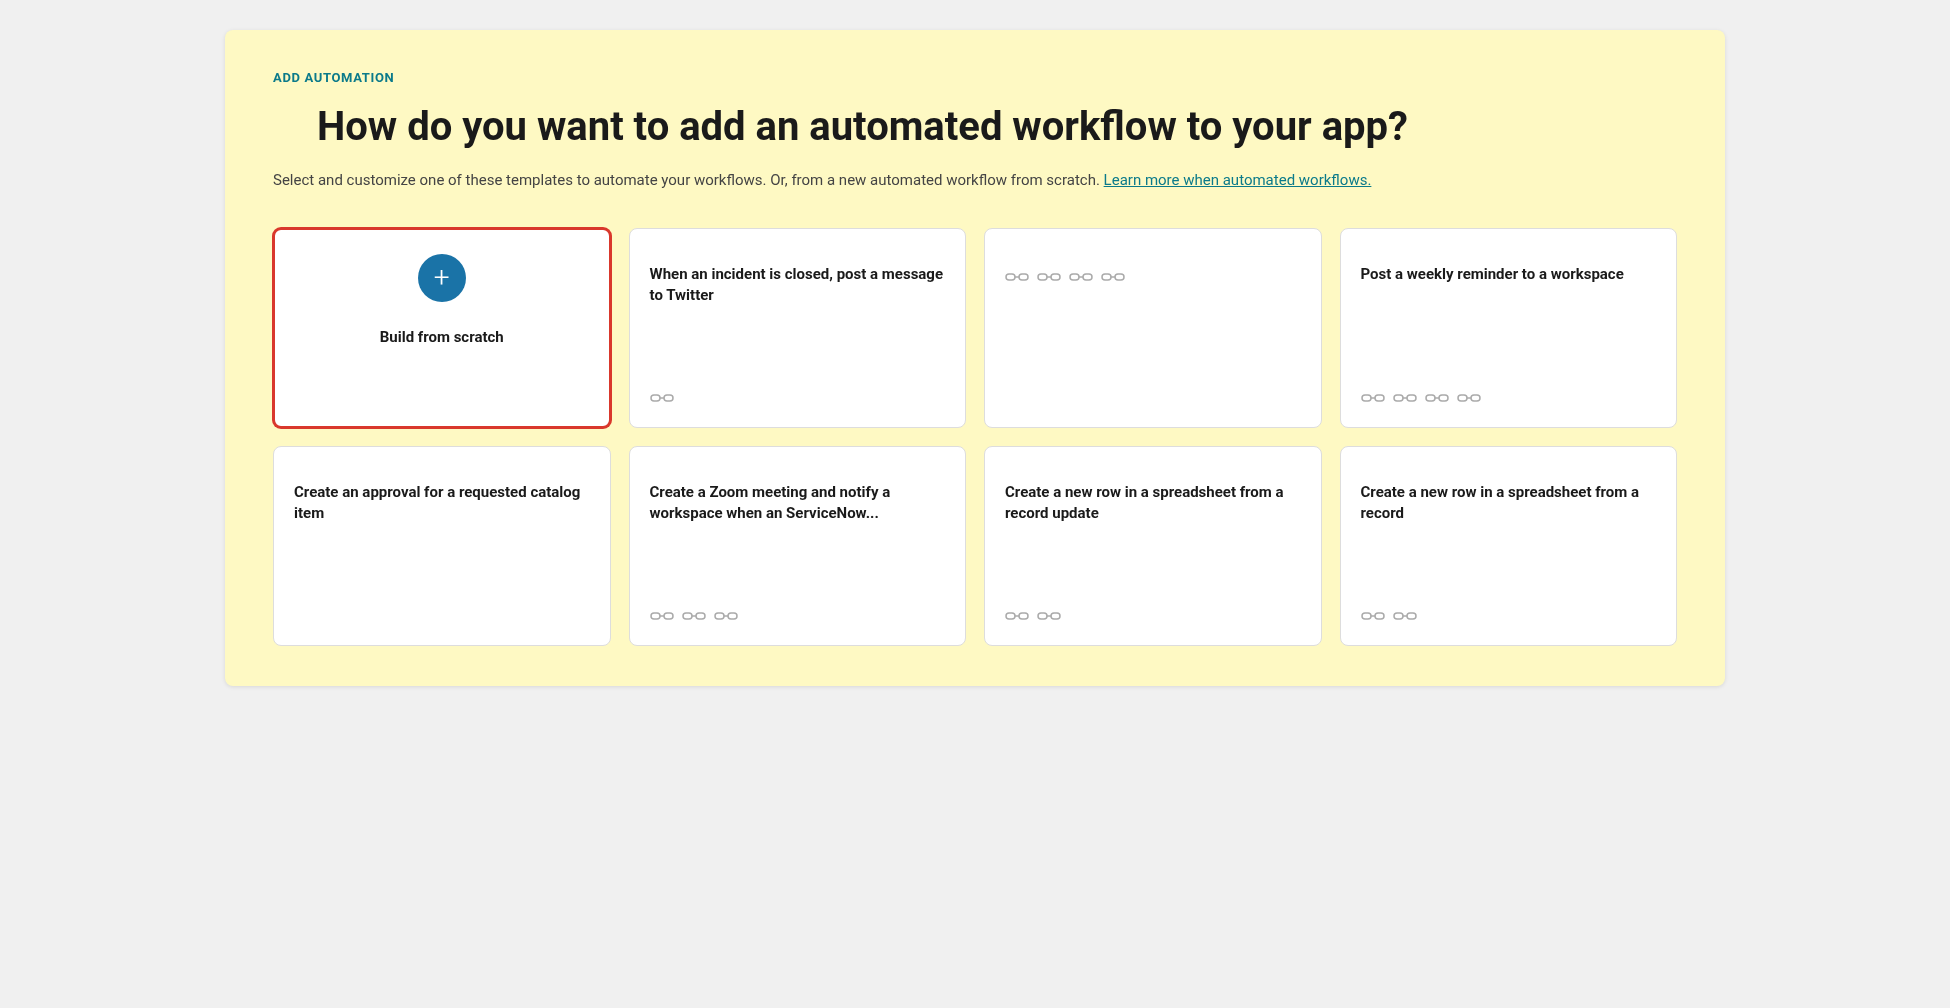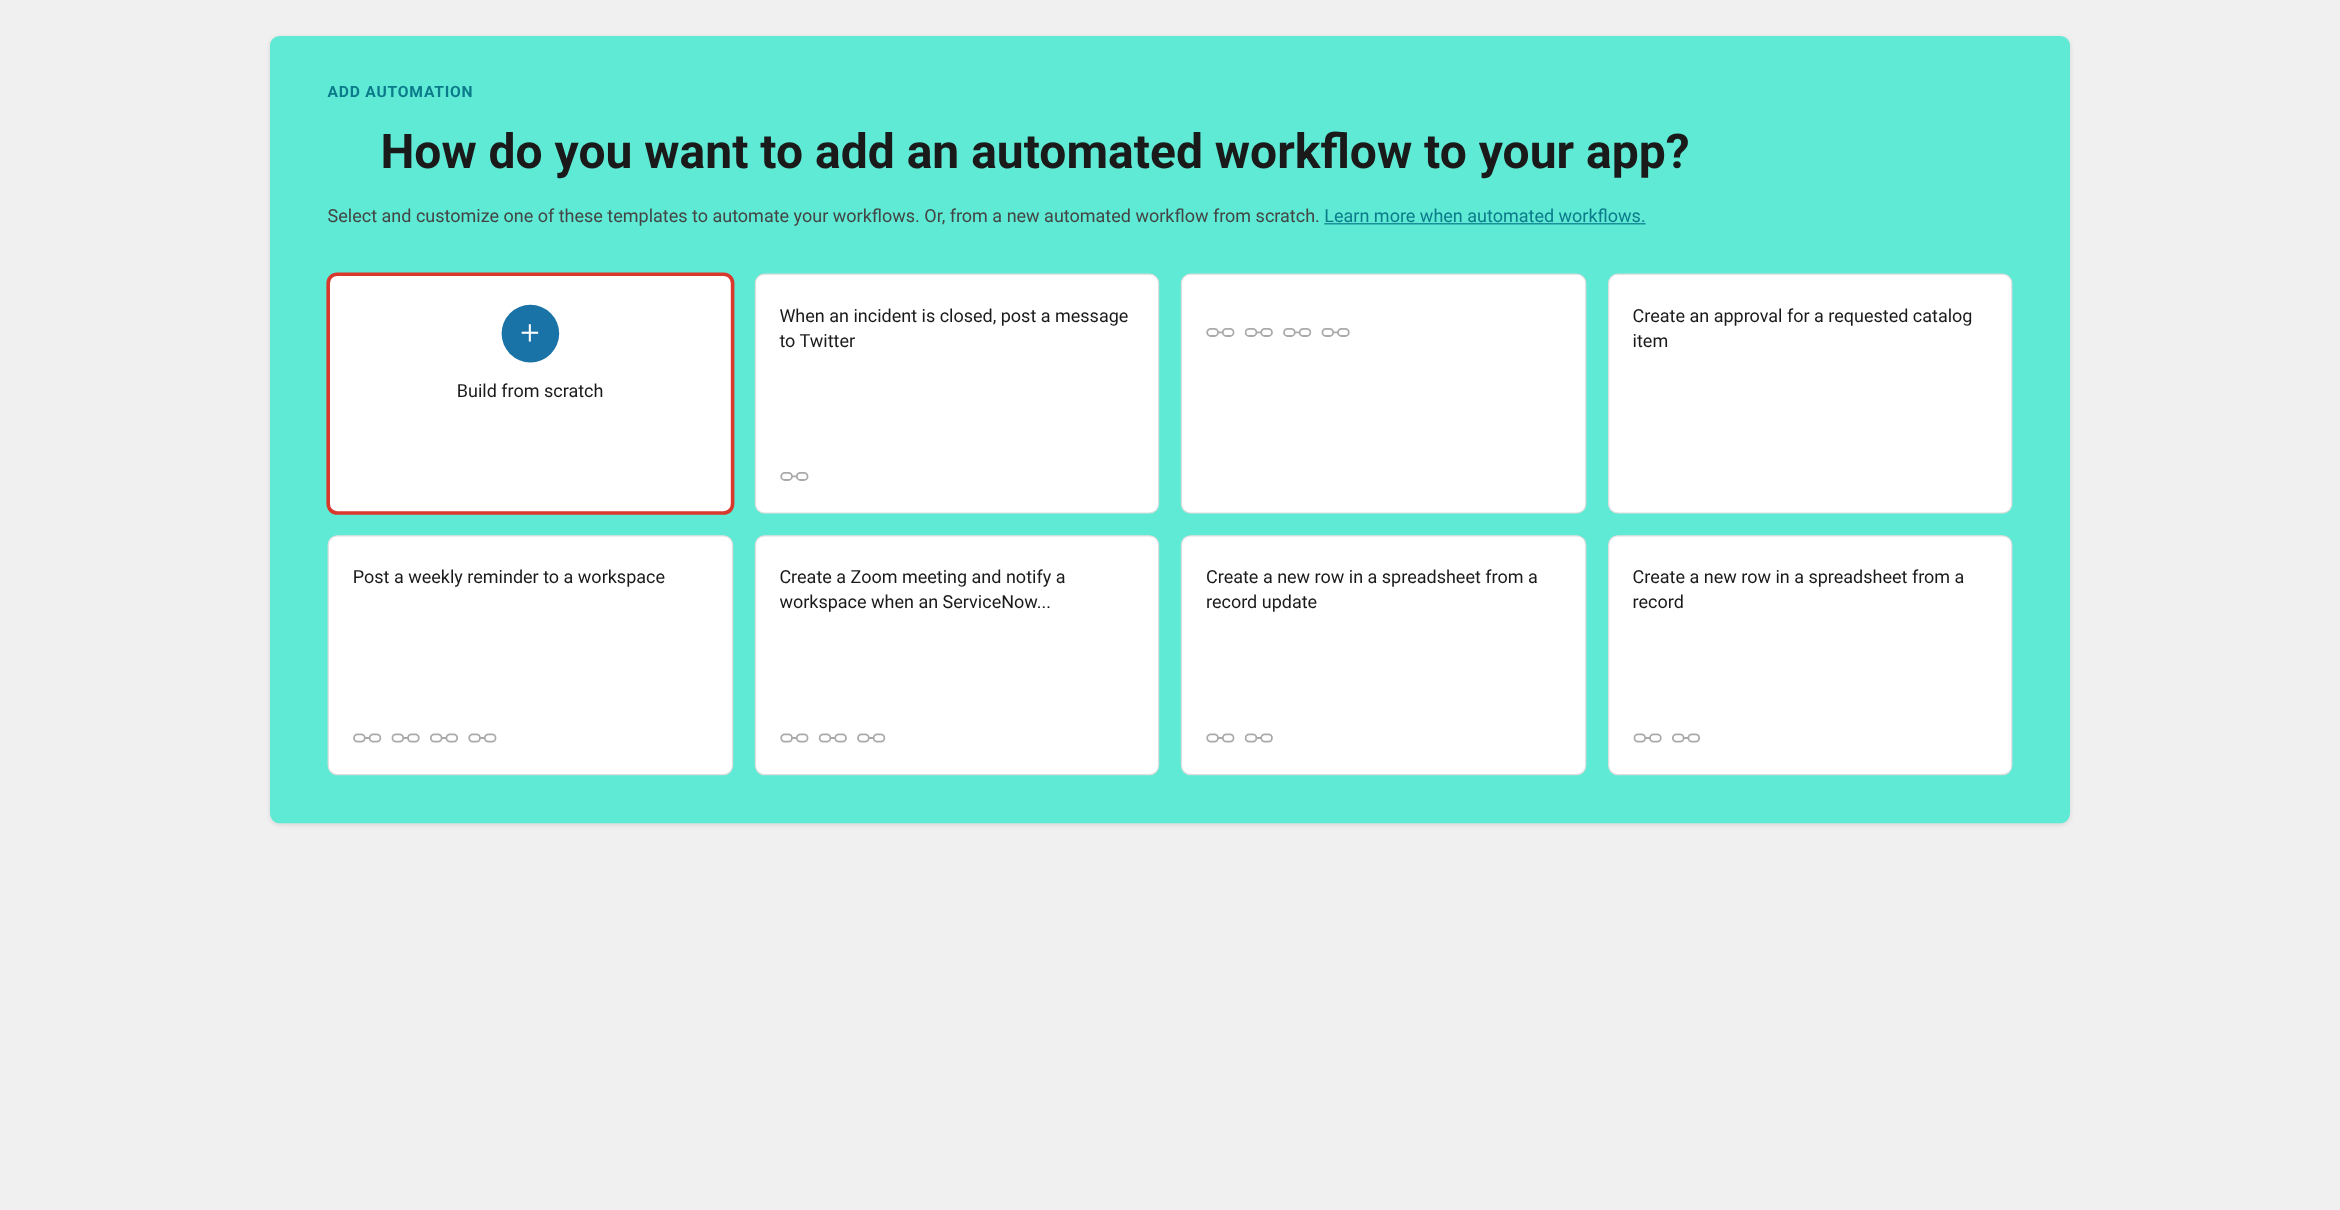--- a/index.html
+++ b/index.html
@@ -8,21 +8,21 @@
       background-color: #f0f0f0;
       font-family: -apple-system, BlinkMacSystemFont, 'Segoe UI', Roboto, Helvetica, Arial, sans-serif;
       min-height: 1008px;
       display: flex;
       justify-content: center;
       align-items: flex-start;
       padding: 30px;
     }
 
     .page-container {
-      background-color: #5eead4;
+      background-color: #fef9c3;
       border-radius: 8px;
       padding: 40px 48px;
       width: 1500px;
       max-width: 100%;
       box-shadow: 0 1px 4px rgba(0,0,0,0.1);
     }
 
     .section-label {
       color: #0b7a8a;
       font-size: 13px;
@@ -96,24 +96,25 @@
       justify-content: center;
       color: white;
       font-size: 28px;
       font-weight: 300;
       line-height: 1;
       flex-shrink: 0;
     }
 
     .card-title {
       font-size: 15px;
-      font-weight: 400;
+      font-weight: 700;
       color: #1a1a1a;
       line-height: 1.4;
       flex: 1;
+      margin-top: 11px;
     }
 
     .card-icons {
       display: flex;
       gap: 8px;
       margin-top: 16px;
       flex-wrap: wrap;
     }
 
     .chain-icon {
@@ -178,57 +179,57 @@
           <span class="chain-icon">
           <svg viewBox="0 0 24 16" width="24" height="16" fill="none" xmlns="http://www.w3.org/2000/svg">
             <rect x="1" y="5" width="9" height="6" rx="3" stroke="#aaa" stroke-width="1.5" fill="none"></rect>
             <rect x="14" y="5" width="9" height="6" rx="3" stroke="#aaa" stroke-width="1.5" fill="none"></rect>
             <line x1="10" y1="8" x2="14" y2="8" stroke="#aaa" stroke-width="1.5"></line>
           </svg>
         </span>
         </div>
     </div>
       <div class="card">
+      <span class="card-title">Post a weekly reminder to a workspace</span>
+      <div class="card-icons">
+          <span class="chain-icon">
+          <svg viewBox="0 0 24 16" width="24" height="16" fill="none" xmlns="http://www.w3.org/2000/svg">
+            <rect x="1" y="5" width="9" height="6" rx="3" stroke="#aaa" stroke-width="1.5" fill="none"></rect>
+            <rect x="14" y="5" width="9" height="6" rx="3" stroke="#aaa" stroke-width="1.5" fill="none"></rect>
+            <line x1="10" y1="8" x2="14" y2="8" stroke="#aaa" stroke-width="1.5"></line>
+          </svg>
+        </span>
+          <span class="chain-icon">
+          <svg viewBox="0 0 24 16" width="24" height="16" fill="none" xmlns="http://www.w3.org/2000/svg">
+            <rect x="1" y="5" width="9" height="6" rx="3" stroke="#aaa" stroke-width="1.5" fill="none"></rect>
+            <rect x="14" y="5" width="9" height="6" rx="3" stroke="#aaa" stroke-width="1.5" fill="none"></rect>
+            <line x1="10" y1="8" x2="14" y2="8" stroke="#aaa" stroke-width="1.5"></line>
+          </svg>
+        </span>
+          <span class="chain-icon">
+          <svg viewBox="0 0 24 16" width="24" height="16" fill="none" xmlns="http://www.w3.org/2000/svg">
+            <rect x="1" y="5" width="9" height="6" rx="3" stroke="#aaa" stroke-width="1.5" fill="none"></rect>
+            <rect x="14" y="5" width="9" height="6" rx="3" stroke="#aaa" stroke-width="1.5" fill="none"></rect>
+            <line x1="10" y1="8" x2="14" y2="8" stroke="#aaa" stroke-width="1.5"></line>
+          </svg>
+        </span>
+          <span class="chain-icon">
+          <svg viewBox="0 0 24 16" width="24" height="16" fill="none" xmlns="http://www.w3.org/2000/svg">
+            <rect x="1" y="5" width="9" height="6" rx="3" stroke="#aaa" stroke-width="1.5" fill="none"></rect>
+            <rect x="14" y="5" width="9" height="6" rx="3" stroke="#aaa" stroke-width="1.5" fill="none"></rect>
+            <line x1="10" y1="8" x2="14" y2="8" stroke="#aaa" stroke-width="1.5"></line>
+          </svg>
+        </span>
+        </div>
+    </div>
+      <div class="card">
       <span class="card-title">Create an approval for a requested catalog item</span>
 
     </div>
       <div class="card">
-      <span class="card-title">Post a weekly reminder to a workspace</span>
-      <div class="card-icons">
-          <span class="chain-icon">
-          <svg viewBox="0 0 24 16" width="24" height="16" fill="none" xmlns="http://www.w3.org/2000/svg">
-            <rect x="1" y="5" width="9" height="6" rx="3" stroke="#aaa" stroke-width="1.5" fill="none"></rect>
-            <rect x="14" y="5" width="9" height="6" rx="3" stroke="#aaa" stroke-width="1.5" fill="none"></rect>
-            <line x1="10" y1="8" x2="14" y2="8" stroke="#aaa" stroke-width="1.5"></line>
-          </svg>
-        </span>
-          <span class="chain-icon">
-          <svg viewBox="0 0 24 16" width="24" height="16" fill="none" xmlns="http://www.w3.org/2000/svg">
-            <rect x="1" y="5" width="9" height="6" rx="3" stroke="#aaa" stroke-width="1.5" fill="none"></rect>
-            <rect x="14" y="5" width="9" height="6" rx="3" stroke="#aaa" stroke-width="1.5" fill="none"></rect>
-            <line x1="10" y1="8" x2="14" y2="8" stroke="#aaa" stroke-width="1.5"></line>
-          </svg>
-        </span>
-          <span class="chain-icon">
-          <svg viewBox="0 0 24 16" width="24" height="16" fill="none" xmlns="http://www.w3.org/2000/svg">
-            <rect x="1" y="5" width="9" height="6" rx="3" stroke="#aaa" stroke-width="1.5" fill="none"></rect>
-            <rect x="14" y="5" width="9" height="6" rx="3" stroke="#aaa" stroke-width="1.5" fill="none"></rect>
-            <line x1="10" y1="8" x2="14" y2="8" stroke="#aaa" stroke-width="1.5"></line>
-          </svg>
-        </span>
-          <span class="chain-icon">
-          <svg viewBox="0 0 24 16" width="24" height="16" fill="none" xmlns="http://www.w3.org/2000/svg">
-            <rect x="1" y="5" width="9" height="6" rx="3" stroke="#aaa" stroke-width="1.5" fill="none"></rect>
-            <rect x="14" y="5" width="9" height="6" rx="3" stroke="#aaa" stroke-width="1.5" fill="none"></rect>
-            <line x1="10" y1="8" x2="14" y2="8" stroke="#aaa" stroke-width="1.5"></line>
-          </svg>
-        </span>
-        </div>
-    </div>
-      <div class="card">
       <span class="card-title">Create a Zoom meeting and notify a workspace when an ServiceNow...</span>
       <div class="card-icons">
           <span class="chain-icon">
           <svg viewBox="0 0 24 16" width="24" height="16" fill="none" xmlns="http://www.w3.org/2000/svg">
             <rect x="1" y="5" width="9" height="6" rx="3" stroke="#aaa" stroke-width="1.5" fill="none"></rect>
             <rect x="14" y="5" width="9" height="6" rx="3" stroke="#aaa" stroke-width="1.5" fill="none"></rect>
             <line x1="10" y1="8" x2="14" y2="8" stroke="#aaa" stroke-width="1.5"></line>
           </svg>
         </span>
           <span class="chain-icon">

